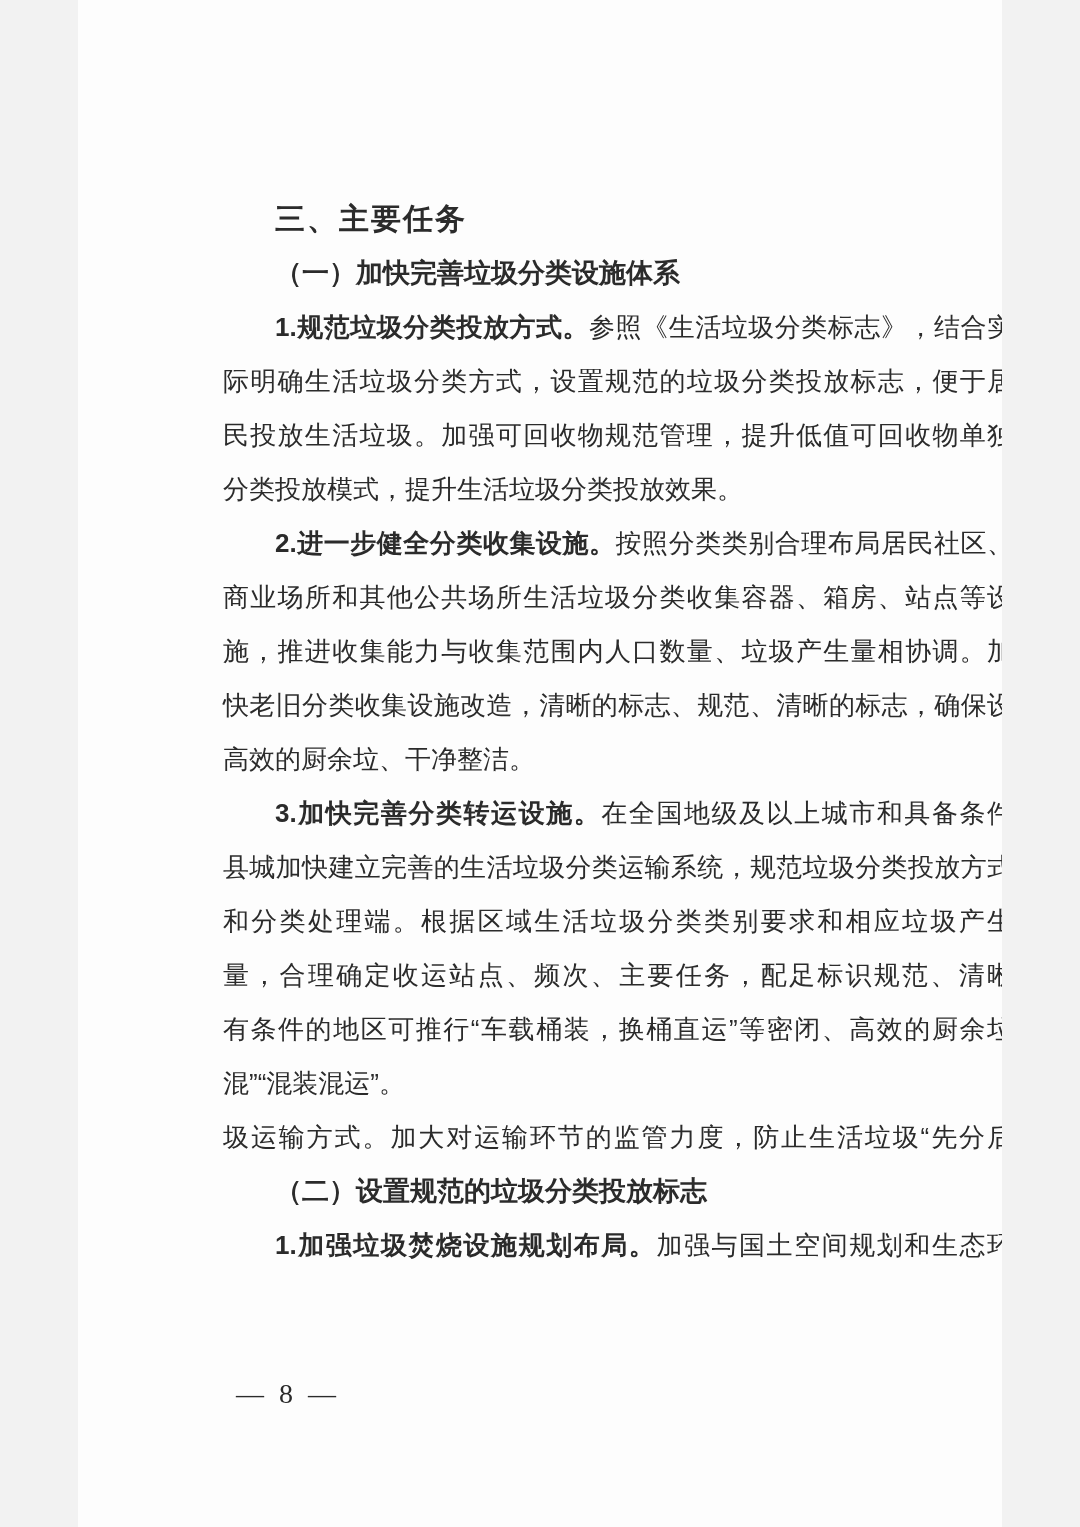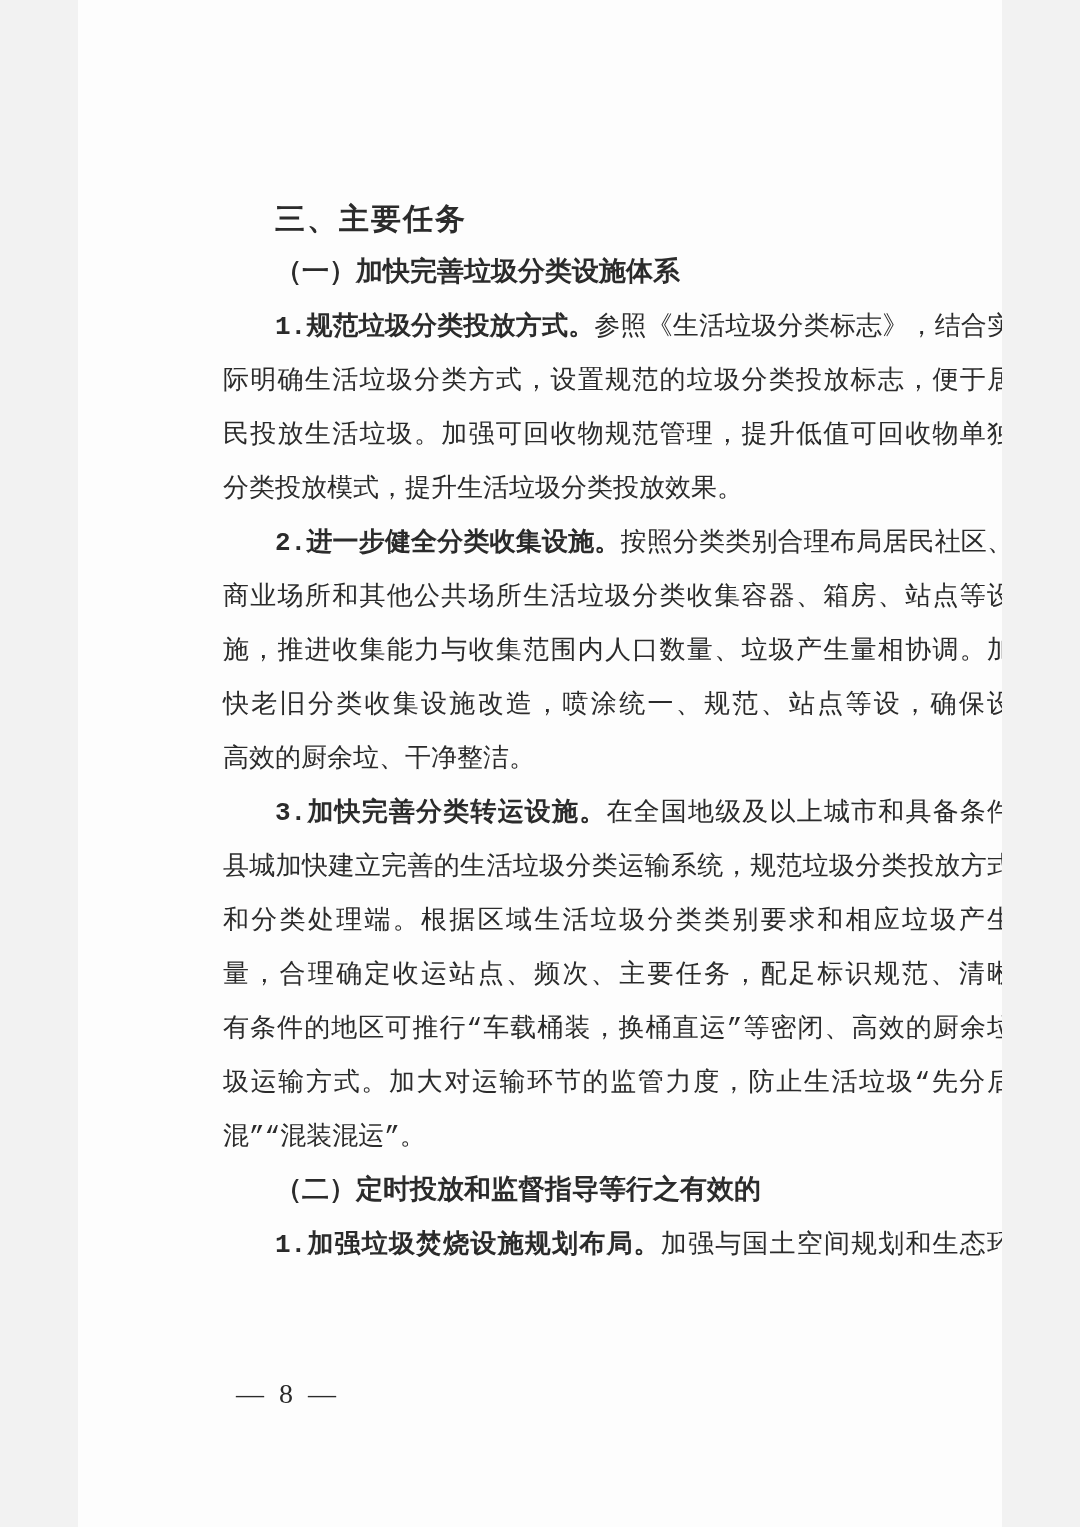--- a/index.html
+++ b/index.html
@@ -19,21 +19,21 @@
     position: absolute;
     left: 145px;
     top: 192px;
     width: 790px;
   }
   .line {
     height: 54px;
     line-height: 54px;
     font-size: 26px;
     color: #2b2b2b;
-    font-family: Liberation Mono, monospace;
+    font-family: Liberation Sans, sans-serif;
     text-align: justify;
     text-align-last: justify;
     -moz-text-align-last: justify;
     white-space: nowrap;
     overflow: visible;
   }
   .line.h1 {
     font-family: "Liberation Sans", "DejaVu Sans", sans-serif;
     font-weight: bold;
     font-size: 30px;
@@ -79,26 +79,26 @@
   <div class="content">
       <div class="line h1">三、主要任务</div>
       <div class="line h2">（一）加快完善垃圾分类设施体系</div>
       <div class="line body indent"><span class="lead">1.规范垃圾分类投放方式。</span><span class="normal">参照《生活垃圾分类标志》，结合实</span></div>
       <div class="line body"><span class="normal">际明确生活垃圾分类方式，设置规范的垃圾分类投放标志，便于居</span></div>
       <div class="line body"><span class="normal">民投放生活垃圾。加强可回收物规范管理，提升低值可回收物单独</span></div>
       <div class="line body lastline"><span class="normal">分类投放模式，提升生活垃圾分类投放效果。</span></div>
       <div class="line body indent"><span class="lead">2.进一步健全分类收集设施。</span><span class="normal">按照分类类别合理布局居民社区、</span></div>
       <div class="line body"><span class="normal">商业场所和其他公共场所生活垃圾分类收集容器、箱房、站点等设</span></div>
       <div class="line body"><span class="normal">施，推进收集能力与收集范围内人口数量、垃圾产生量相协调。加</span></div>
-      <div class="line body"><span class="normal">快老旧分类收集设施改造，喷涂统一、规范、站点等设，确保设</span></div>
+      <div class="line body"><span class="normal">快老旧分类收集设施改造，清晰的标志、规范、清晰的标志，确保设</span></div>
       <div class="line body lastline"><span class="normal">高效的厨余垃、干净整洁。</span></div>
       <div class="line body indent"><span class="lead">3.加快完善分类转运设施。</span><span class="normal">在全国地级及以上城市和具备条件</span></div>
       <div class="line body"><span class="normal">县城加快建立完善的生活垃圾分类运输系统，规范垃圾分类投放方式</span></div>
       <div class="line body"><span class="normal">和分类处理端。根据区域生活垃圾分类类别要求和相应垃圾产生</span></div>
       <div class="line body"><span class="normal">量，合理确定收运站点、频次、主要任务，配足标识规范、清晰</span></div>
       <div class="line body"><span class="normal">有条件的地区可推行“车载桶装，换桶直运”等密闭、高效的厨余垃</span></div>
+      <div class="line body lastline"><span class="normal">混”“混装混运”。</span></div>
       <div class="line body"><span class="normal">圾运输方式。加大对运输环节的监管力度，防止生活垃圾“先分后</span></div>
-      <div class="line body lastline"><span class="normal">混”“混装混运”。</span></div>
-      <div class="line h2">（二）定时投放和监督指导等行之有效的</div>
+      <div class="line h2">（二）设置规范的垃圾分类投放标志</div>
       <div class="line body indent"><span class="lead">1.加强垃圾焚烧设施规划布局。</span><span class="normal">加强与国土空间规划和生态环</span></div>
     </div>
   <div class="footer">— 8 —</div>
 </div>
 
 </body></html>

